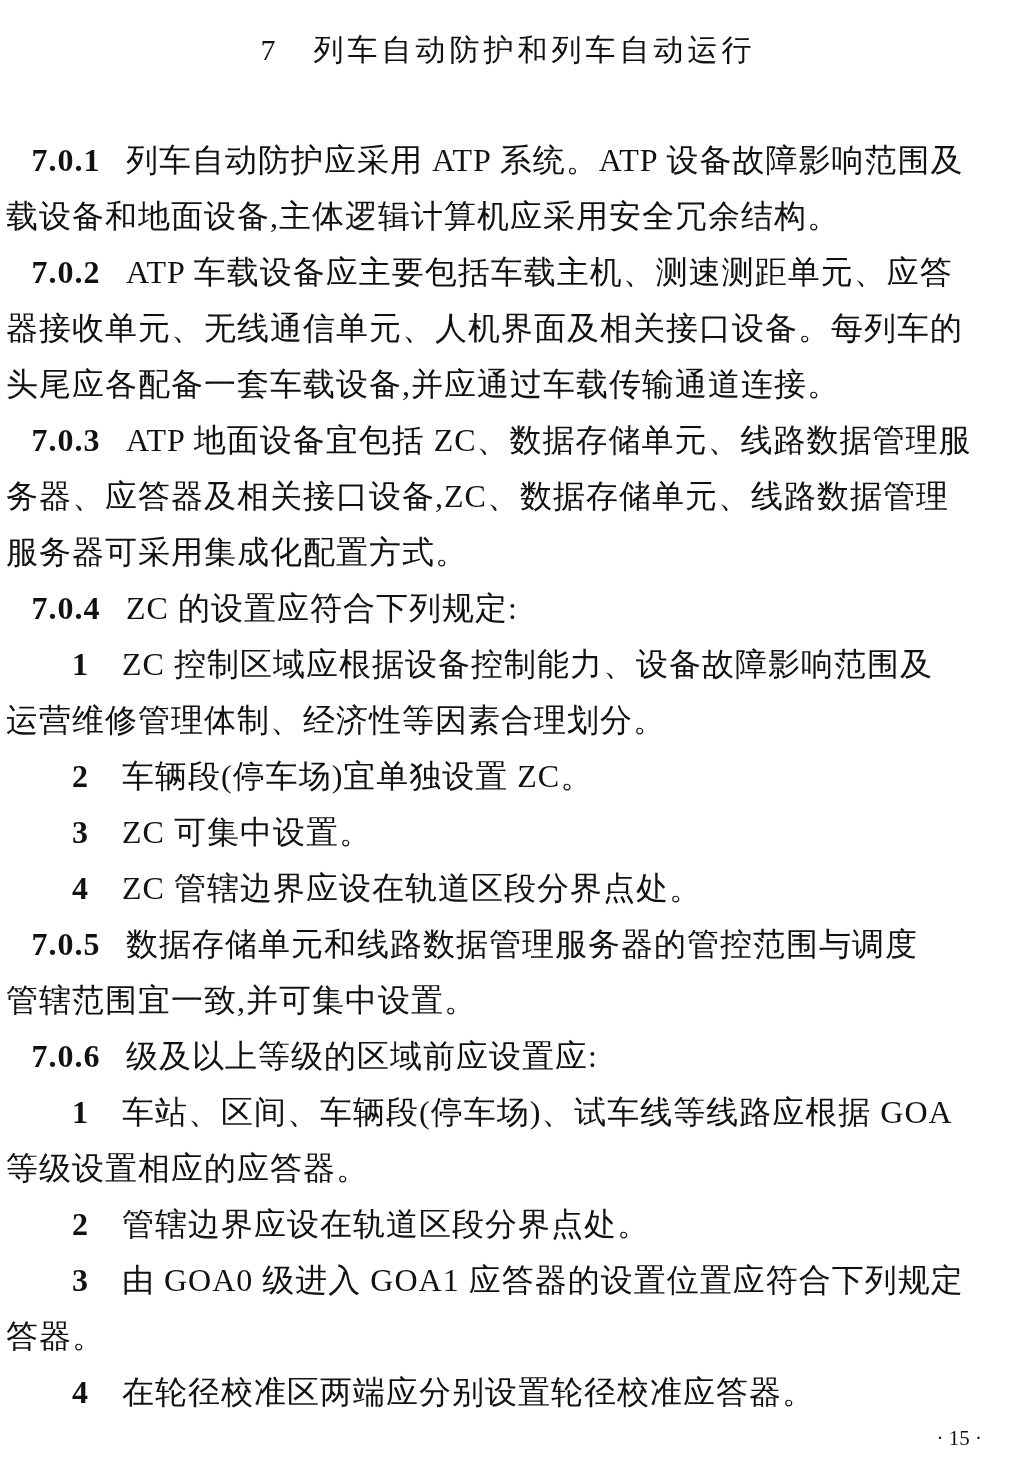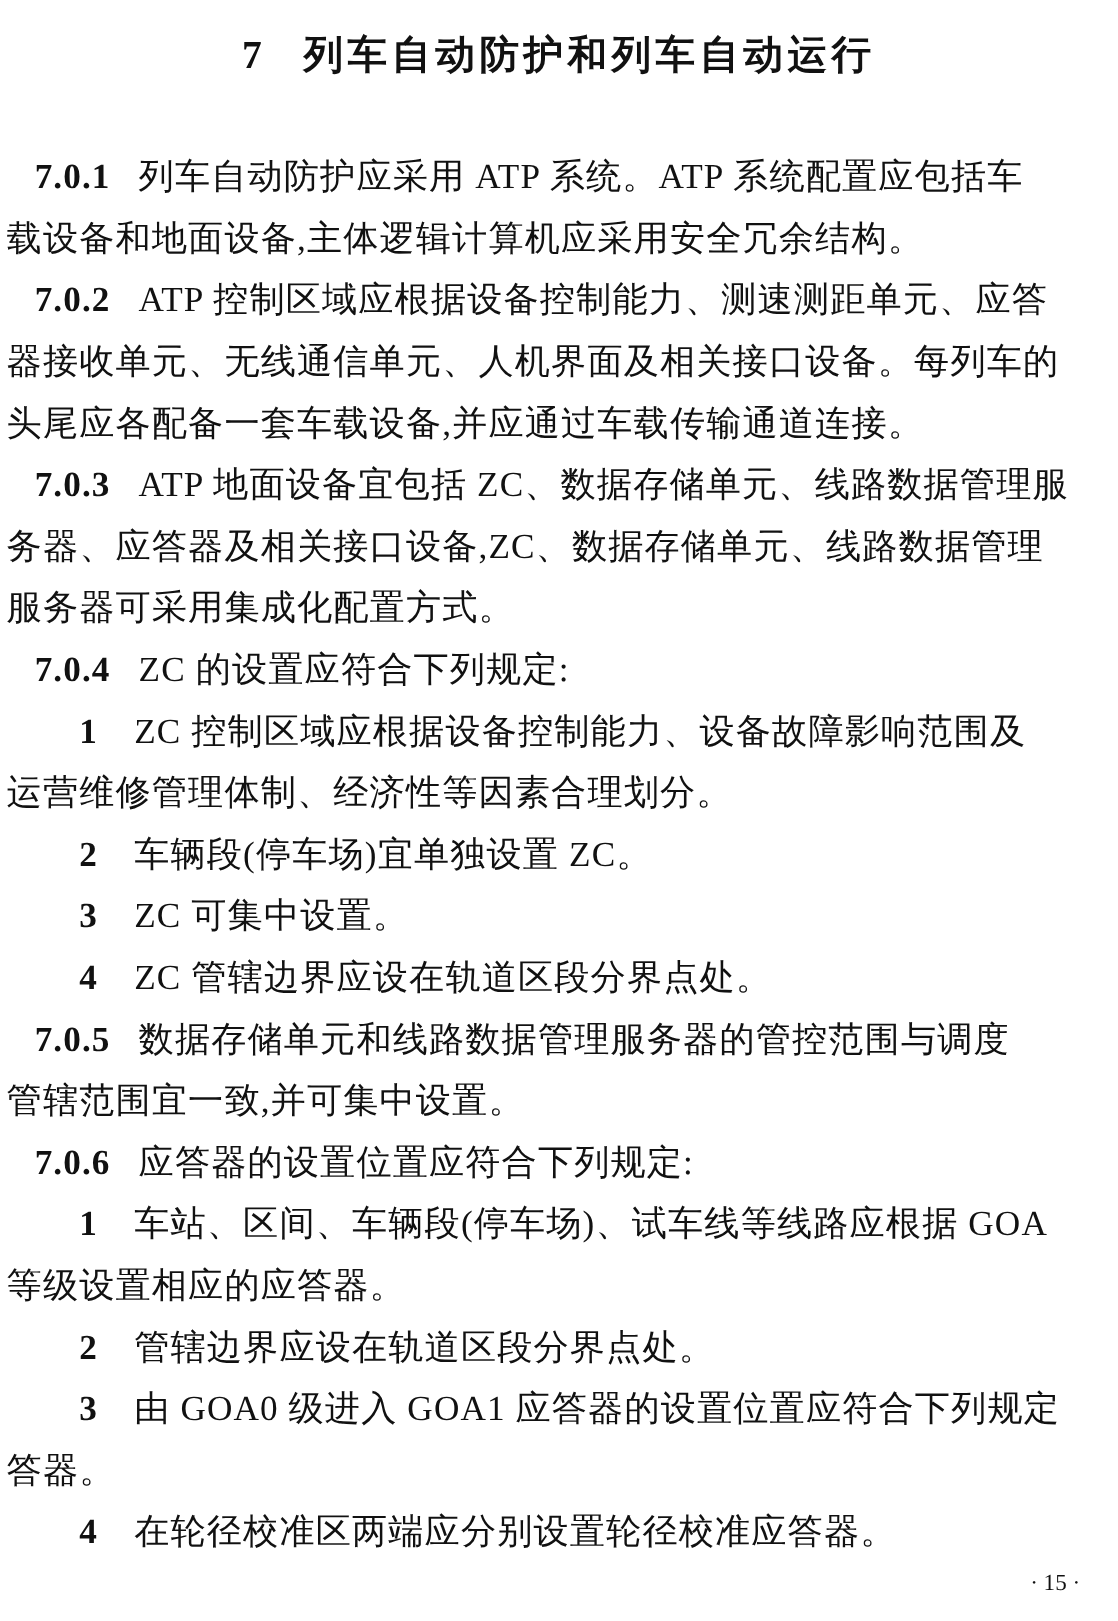--- a/index.html
+++ b/index.html
@@ -1,19 +1,19 @@
 <!DOCTYPE html>
 <html><head>
   <meta charset="utf-8">
   <style>
     html, body { margin: 0; padding: 0; background: #ffffff; }
     body { width: 1016px; height: 1474px; position: relative; overflow: hidden; color: #111; }
     .title {
       position: absolute; left: 0; top: 22px; width: 1016px; text-align: center;
-      font-family: "DejaVu Sans", sans-serif; font-weight: bold; font-size: 36px;
+      font-family: "DejaVu Sans", sans-serif; font-weight: normal; font-size: 30px;
       letter-spacing: 4px; line-height: 56px;
     }
     .title .num { font-family: "Liberation Serif", serif; margin-right: 34px; }
     .line {
       position: absolute; left: 6px; white-space: nowrap;
       font-family: "Liberation Serif", "DejaVu Serif", serif; font-size: 32px;
       line-height: 40px; letter-spacing: 1px;
     }
     .clause-num { font-weight: bold; display: inline-block; width: 120px; text-align: center; }
     .item-num { font-weight: bold; display: inline-block; width: 50px; }
@@ -23,42 +23,42 @@
       font-family: "Liberation Serif", serif; font-size: 21px;
     }
   </style>
 </head>
 <body>
 
 <div class="title">
   <span class="num">7</span><span>列车自动防护和列车自动运行</span>
 </div>
 
-<div class="line" style="top:140px"><span class="clause-num">7.0.1</span><span>列车自动防护应采用 ATP 系统。ATP 系统配置应包括车</span></div>
+<div class="line" style="top:140px"><span class="clause-num">7.0.1</span><span>列车自动防护应采用 ATP 系统。ATP 设备故障影响范围及</span></div>
 <div class="line" style="top:196px">载设备和地面设备,主体逻辑计算机应采用安全冗余结构。</div>
 
-<div class="line" style="top:252px"><span class="clause-num">7.0.2</span><span>ATP 控制区域应根据设备控制能力、测速测距单元、应答</span></div>
+<div class="line" style="top:252px"><span class="clause-num">7.0.2</span><span>ATP 车载设备应主要包括车载主机、测速测距单元、应答</span></div>
 <div class="line" style="top:308px">器接收单元、无线通信单元、人机界面及相关接口设备。每列车的</div>
 <div class="line" style="top:364px">头尾应各配备一套车载设备,并应通过车载传输通道连接。</div>
 
 <div class="line" style="top:420px"><span class="clause-num">7.0.3</span><span>ATP 地面设备宜包括 ZC、数据存储单元、线路数据管理服</span></div>
 <div class="line" style="top:476px">务器、应答器及相关接口设备,ZC、数据存储单元、线路数据管理</div>
 <div class="line" style="top:532px">服务器可采用集成化配置方式。</div>
 
 <div class="line" style="top:588px"><span class="clause-num">7.0.4</span><span>ZC 的设置应符合下列规定:</span></div>
 <div class="line indent" style="top:644px"><span class="item-num">1</span><span>ZC 控制区域应根据设备控制能力、设备故障影响范围及</span></div>
 <div class="line" style="top:700px">运营维修管理体制、经济性等因素合理划分。</div>
 <div class="line indent" style="top:756px"><span class="item-num">2</span><span>车辆段(停车场)宜单独设置 ZC。</span></div>
 <div class="line indent" style="top:812px"><span class="item-num">3</span><span>ZC 可集中设置。</span></div>
 <div class="line indent" style="top:868px"><span class="item-num">4</span><span>ZC 管辖边界应设在轨道区段分界点处。</span></div>
 
 <div class="line" style="top:924px"><span class="clause-num">7.0.5</span><span>数据存储单元和线路数据管理服务器的管控范围与调度</span></div>
 <div class="line" style="top:980px">管辖范围宜一致,并可集中设置。</div>
 
-<div class="line" style="top:1036px"><span class="clause-num">7.0.6</span><span>应答器的设置位置应符合下列规定:</span></div>
+<div class="line" style="top:1036px"><span class="clause-num">7.0.6</span><span>级及以上等级的区域前应设置应:</span></div>
 <div class="line indent" style="top:1092px"><span class="item-num">1</span><span>车站、区间、车辆段(停车场)、试车线等线路应根据 GOA</span></div>
 <div class="line" style="top:1148px">等级设置相应的应答器。</div>
 <div class="line indent" style="top:1204px"><span class="item-num">2</span><span>管辖边界应设在轨道区段分界点处。</span></div>
 <div class="line indent" style="top:1260px"><span class="item-num">3</span><span>由 GOA0 级进入 GOA1 应答器的设置位置应符合下列规定</span></div>
 <div class="line" style="top:1316px">答器。</div>
 <div class="line indent" style="top:1372px"><span class="item-num">4</span><span>在轮径校准区两端应分别设置轮径校准应答器。</span></div>
 
 <div class="footer">· 15 ·</div>
 
 </body></html>

